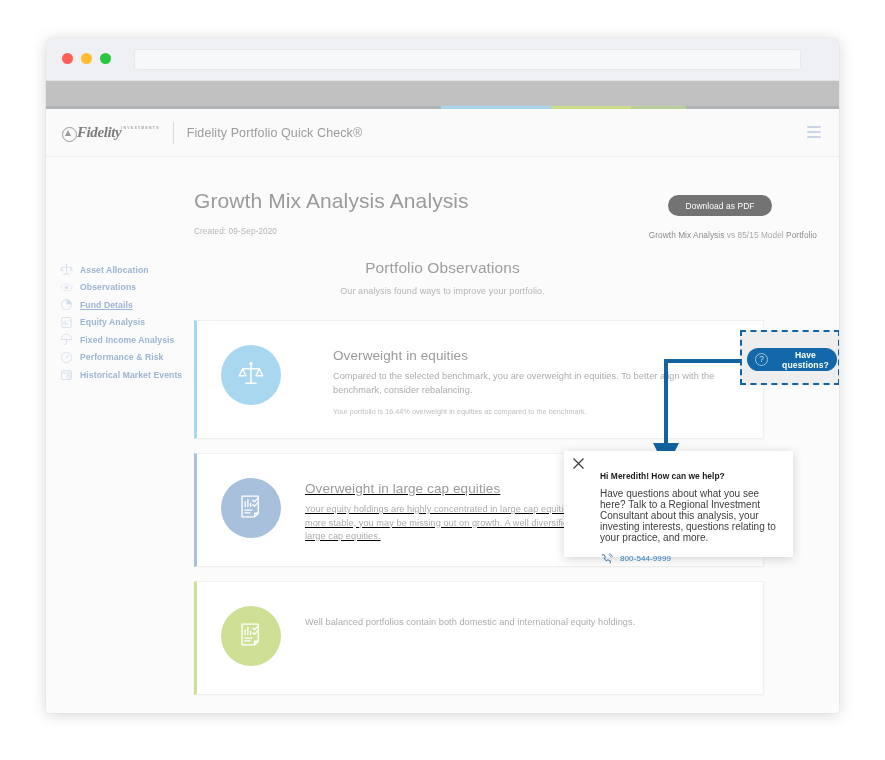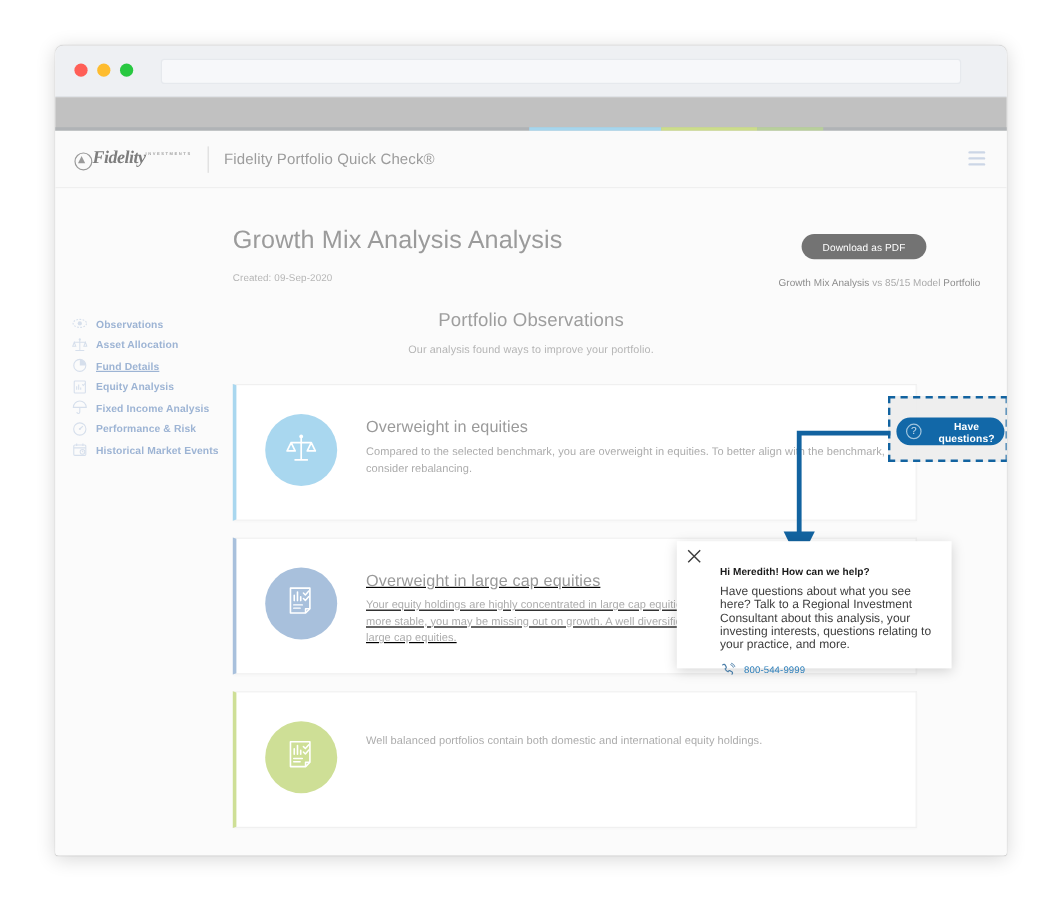--- a/index.html
+++ b/index.html
@@ -410,34 +410,34 @@
         <i></i>
     </div>
   </div>
 
   <div id="page-body">
 
     <nav id="sidebar">
         <div class="nav-item">
           <span class="nav-icon">
             <svg viewBox="0 0 14 14" width="13" height="13">
+              <path d="M7 2 v10 M3 12 h8 M2 4.5 h10 M2 4.5 L.6 8.2 h2.8 Z M12 4.5 L10.6 8.2 h2.8 Z" stroke="#b9c9e0" stroke-width="0.9" fill="none"></path>
+              <circle cx="7" cy="2" r="1" fill="#b9c9e0"></circle>
+            </svg>
+          </span>
+          <span class="nav-label" style="color: rgb(157, 180, 212);">Asset Allocation</span>
+        </div>
+        <div class="nav-item">
+          <span class="nav-icon">
+            <svg viewBox="0 0 14 14" width="13" height="13">
               <ellipse cx="7" cy="7" rx="6" ry="3.6" stroke="#b9c9e0" stroke-width="1" fill="none" stroke-dasharray="1.6 1.2"></ellipse>
               <circle cx="7" cy="7" r="1.9" fill="#b9c9e0"></circle>
             </svg>
           </span>
           <span class="nav-label" style="color: rgb(157, 180, 212);">Observations</span>
-        </div>
-        <div class="nav-item">
-          <span class="nav-icon">
-            <svg viewBox="0 0 14 14" width="13" height="13">
-              <path d="M7 2 v10 M3 12 h8 M2 4.5 h10 M2 4.5 L.6 8.2 h2.8 Z M12 4.5 L10.6 8.2 h2.8 Z" stroke="#b9c9e0" stroke-width="0.9" fill="none"></path>
-              <circle cx="7" cy="2" r="1" fill="#b9c9e0"></circle>
-            </svg>
-          </span>
-          <span class="nav-label" style="color: rgb(157, 180, 212);">Asset Allocation</span>
         </div>
         <div class="nav-item">
           <span class="nav-icon">
             <svg viewBox="0 0 14 14" width="13" height="13">
               <circle cx="7" cy="7" r="5.4" stroke="#b9c9e0" stroke-width="1" fill="none"></circle>
               <path d="M7 7 L7 1.6 A5.4 5.4 0 0 1 12.4 7 Z" fill="#b9c9e0"></path>
             </svg>
           </span>
           <span class="nav-label" style="color: rgb(157, 180, 212); text-decoration: underline;">Fund Details</span>
         </div>
@@ -493,30 +493,31 @@
     <div id="benchmark-line">
       <span class="strong">Growth Mix Analysis</span><span> vs 85/15 Model </span><span class="strong">Portfolio</span>
     </div>
 
     <div id="obs-heading-wrap">
       <div id="obs-heading">Portfolio Observations</div>
       <div id="obs-subheading">Our analysis found ways to improve your portfolio.</div>
     </div>
 
     <div id="cards">
-        <div class="card" style="border-left-color: rgb(169, 215, 239);">
+        <div class="card" style="border-left-color: rgb(169, 215, 239); gap: 28px;">
           <div class="card-circle" style="background: rgb(169, 215, 239);">
             <span><svg viewBox="0 0 30 30" width="28" height="28">
                 <path d="M15 5 v21 M9 26 h12 M6 10.5 h18 M6 10.5 L2.4 18 h7.2 Z M24 10.5 L20.4 18 h7.2 Z" stroke="#ffffff" stroke-width="1.5" fill="none" stroke-linejoin="round"></path>
                 <circle cx="15" cy="5" r="1.7" fill="#ffffff"></circle>
               </svg></span>
           </div>
           <div class="card-body">
             <div class="card-title">Overweight in equities</div>
             <div class="card-desc">Compared to the selected benchmark, you are overweight in equities. To better align with the benchmark, consider rebalancing.</div>
+            <div class="card-note">Your portfolio is 16.44% overweight in equities as compared to the benchmark.</div>
           </div>
         </div>
         <div class="card" style="border-left-color: rgb(168, 192, 220); text-decoration: underline;">
           <div class="card-circle" style="background: rgb(168, 192, 220);">
             <span><svg viewBox="0 0 30 30" width="27" height="27">
                 <path d="M4.5 3.5 h18 v19 l-4 4 h-14 Z" stroke="#ffffff" stroke-width="1.5" fill="none" stroke-linejoin="round"></path>
                 <path d="M22.5 22.5 h-4 v4" stroke="#ffffff" stroke-width="1.5" fill="none" stroke-linejoin="round"></path>
                 <path d="M8 15 v-5 M11 15 v-8 M14 15 v-3.5" stroke="#ffffff" stroke-width="1.5" fill="none" stroke-linecap="round"></path>
                 <path d="M7.5 19 h8 M7.5 22 h6" stroke="#ffffff" stroke-width="1.3" fill="none" stroke-linecap="round"></path>
                 <path d="M16.5 8 l1.8 1.8 l3.2-3.6" stroke="#ffffff" stroke-width="1.4" fill="none" stroke-linecap="round" stroke-linejoin="round"></path>

